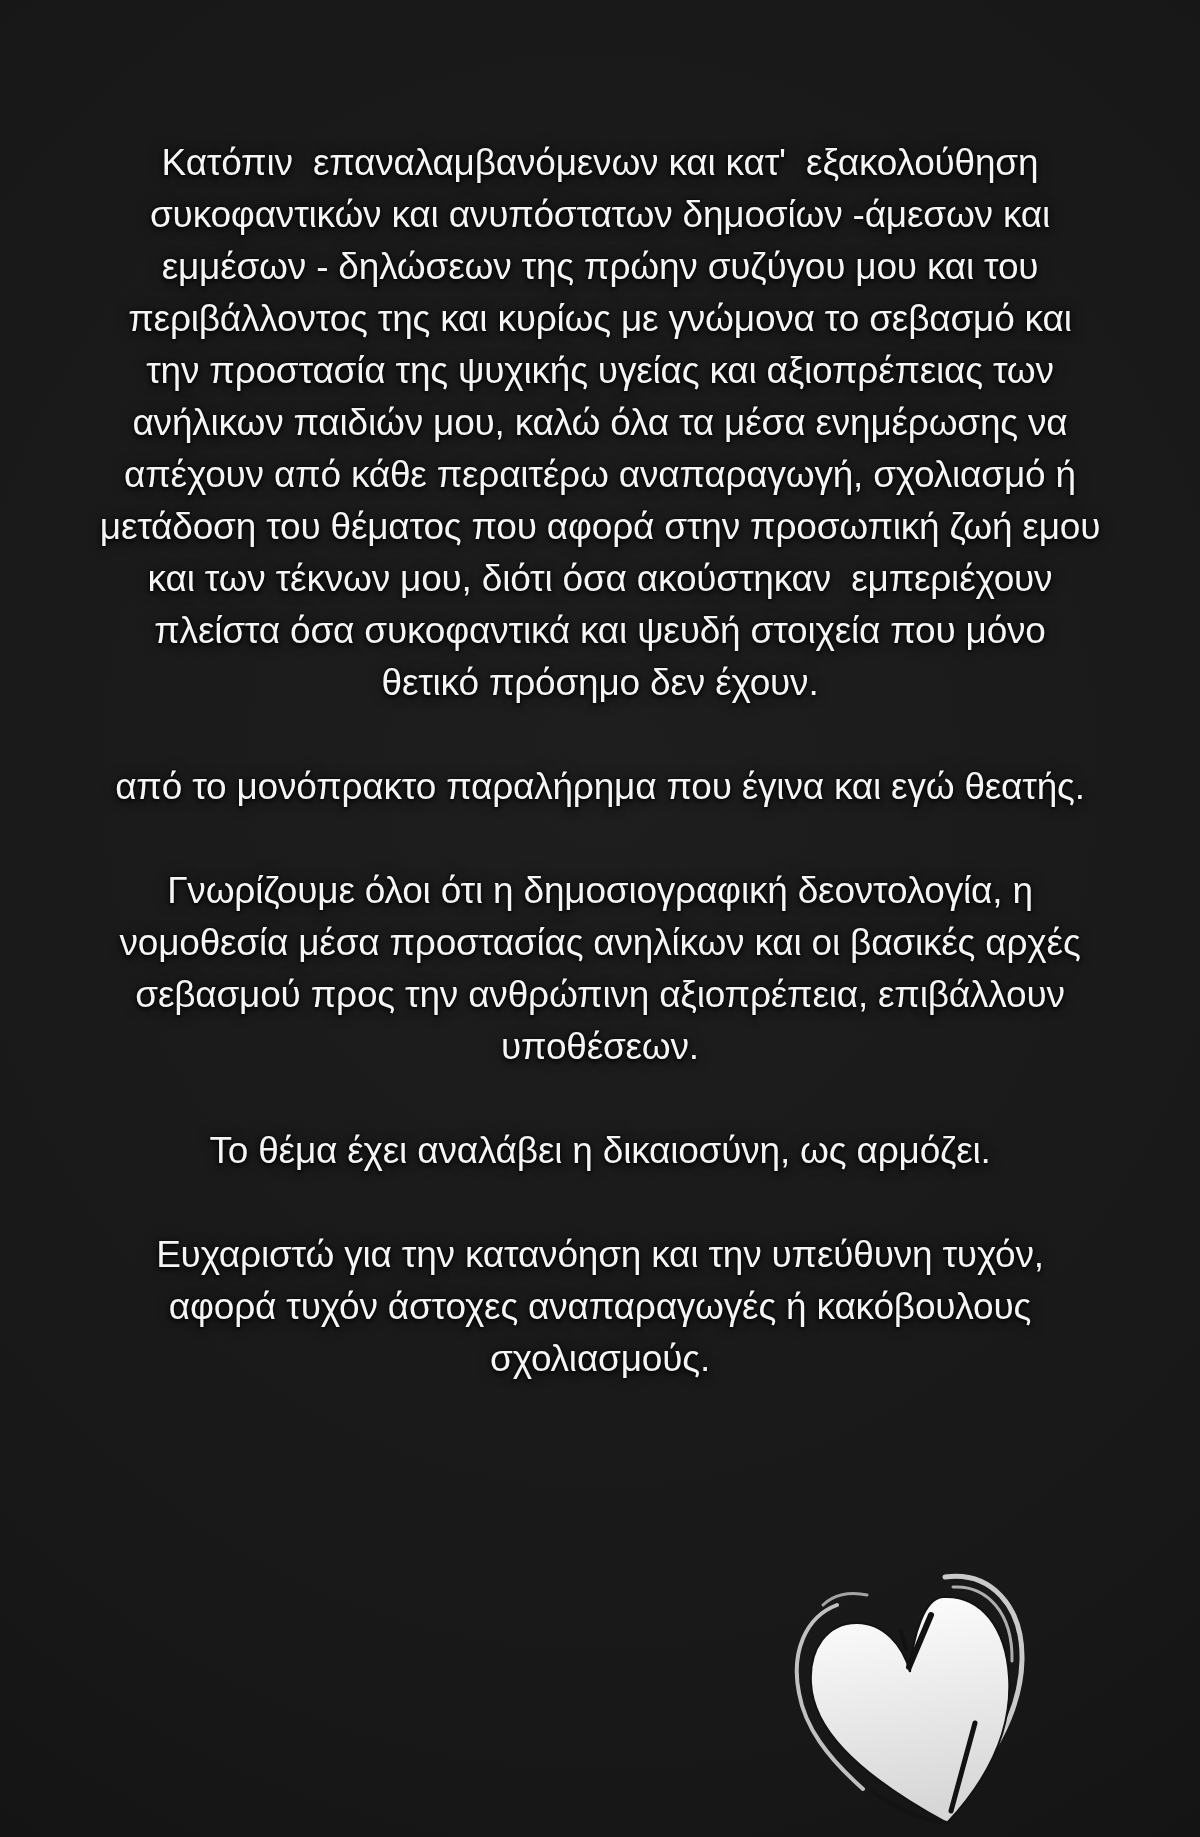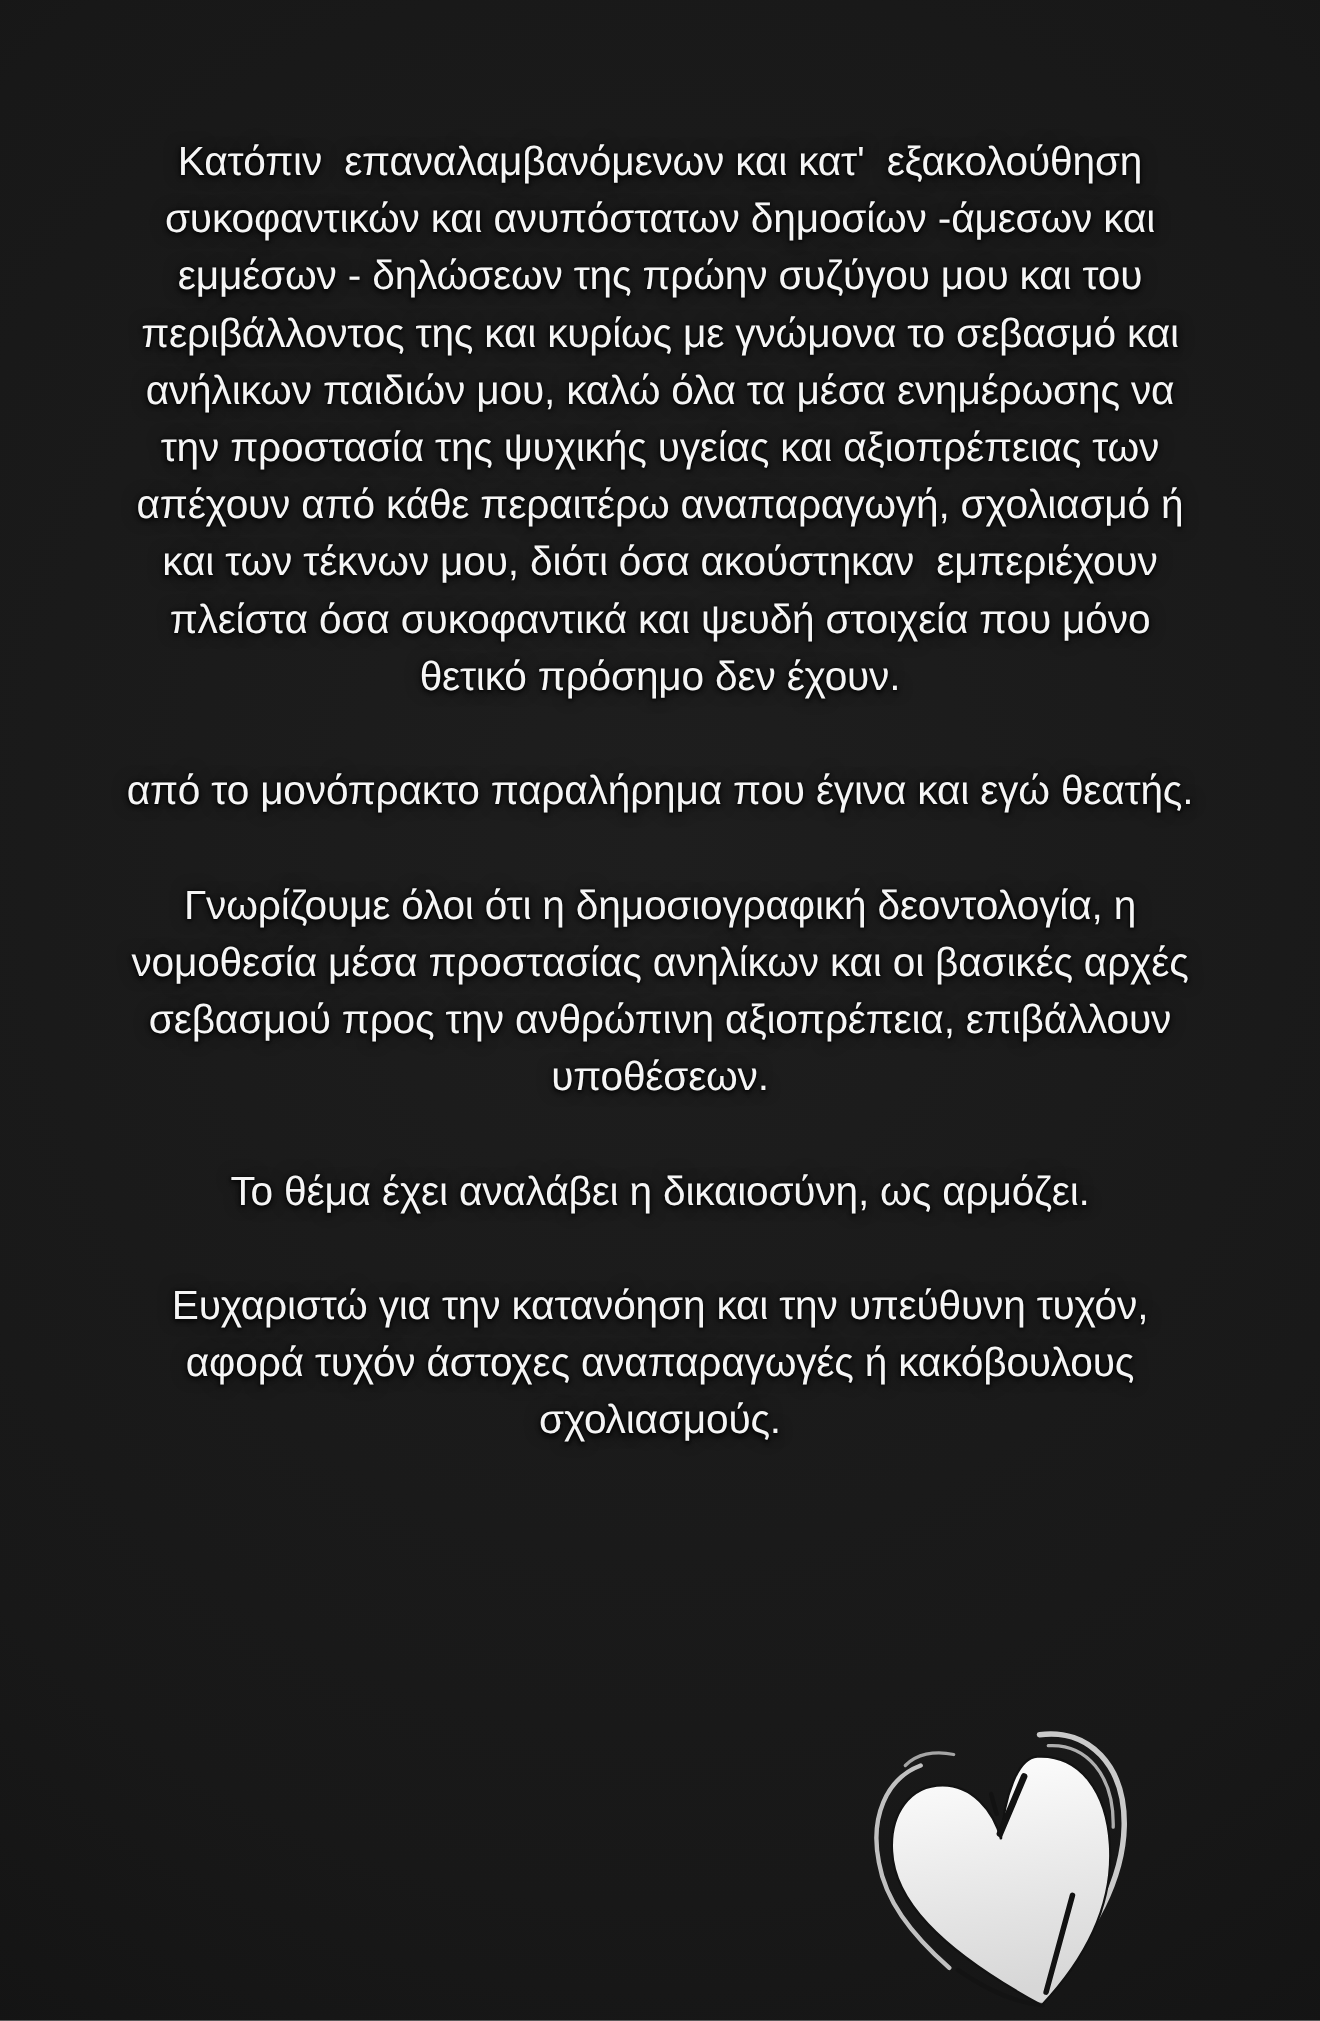--- a/index.html
+++ b/index.html
@@ -11,21 +11,21 @@
     height: 1837px;
     overflow: hidden;
     position: relative;
     background:
       radial-gradient(130% 95% at 50% 42%, var(--background-center) 0%, var(--background-mid) 55%, var(--background-edge) 100%);
     font-family: "Liberation Sans", "DejaVu Sans", sans-serif;
   }
 
   .statement {
     position: absolute;
-    top: 0;
+    top: 16px;
     left: 0;
     width: 1200px;
     padding-top: 121px;
     text-align: center;
     box-sizing: border-box;
   }
 
   .para {
     margin: 0 0 52px 0;
   }
@@ -74,23 +74,24 @@
 </style>
 </head>
 <body>
 
 <div class="statement" id="statement">
     <div class="para">
       <div class="line">Κατόπιν  επαναλαμβανόμενων και κατ'  εξακολούθηση</div>
       <div class="line">συκοφαντικών και ανυπόστατων δημοσίων -άμεσων και</div>
       <div class="line">εμμέσων - δηλώσεων της πρώην συζύγου μου και του</div>
       <div class="line">περιβάλλοντος της και κυρίως με γνώμονα το σεβασμό και</div>
+      <div class="line">την προστασία της ψυχικής υγείας και αξιοπρέπειας των</div>
       <div class="line">ανήλικων παιδιών μου, καλώ όλα τα μέσα ενημέρωσης να</div>
-      <div class="line">την προστασία της ψυχικής υγείας και αξιοπρέπειας των</div>
       <div class="line">απέχουν από κάθε περαιτέρω αναπαραγωγή, σχολιασμό ή</div>
+      <div class="line">μετάδοση του θέματος που αφορά στην προσωπική ζωή εμου</div>
       <div class="line">και των τέκνων μου, διότι όσα ακούστηκαν  εμπεριέχουν</div>
       <div class="line">πλείστα όσα συκοφαντικά και ψευδή στοιχεία που μόνο</div>
       <div class="line">θετικό πρόσημο δεν έχουν.</div>
     </div>
     <div class="para">
       <div class="line">από το μονόπρακτο παραλήρημα που έγινα και εγώ θεατής.</div>
     </div>
     <div class="para">
       <div class="line">Γνωρίζουμε όλοι ότι η δημοσιογραφική δεοντολογία, η</div>
       <div class="line">νομοθεσία μέσα προστασίας ανηλίκων και οι βασικές αρχές</div>

